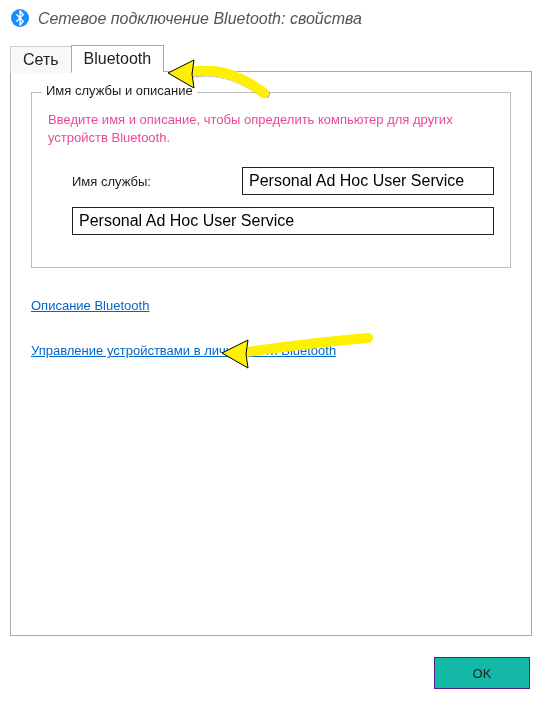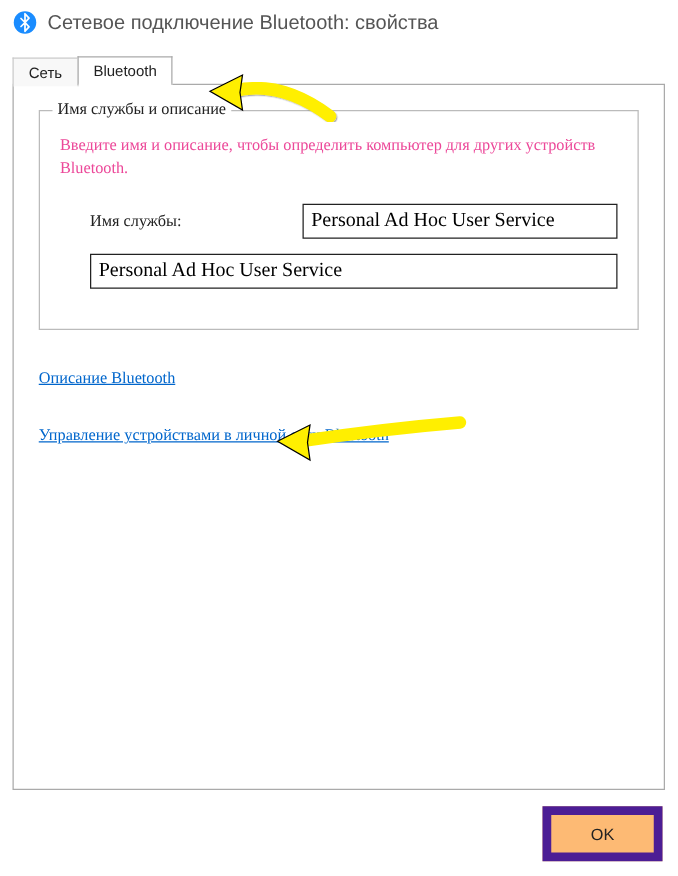--- a/index.html
+++ b/index.html
@@ -18,36 +18,37 @@
     align-items: center;
     padding: 8px 10px;
     height: 38px;
   }
   .titlebar-icon {
     margin-right: 8px;
   }
   .titlebar-text {
     color: #555;
     font-size: 16px;
+    font-style: italic;
   }
   .tab-area {
     position: relative;
     margin: 6px 10px 0 10px;
   }
   .tab-strip {
     display: flex;
     position: relative;
     z-index: 2;
   }
   .tab {
     padding: 4px 12px;
     border: 1px solid #aaa;
     border-bottom: none;
     background: #fff;
-    font-size: 12px;
+    font-size: 16px;
     color: #222;
     position: relative;
     margin-right: -1px;
     cursor: default;
   }
   .tab.inactive {
     top: 2px;
     background: #f8f8f8;
     border-top-color: #ccc;
     border-left-color: #ccc;
@@ -64,21 +65,20 @@
     left: 0; right: 0; bottom: -1px;
     height: 2px;
     background: #fff;
   }
   .tab-content {
     border: 1px solid #aaa;
     padding: 20px 20px;
     height: 565px;
     position: relative;
     top: 0px;
-    font-family: Liberation Serif, serif;
   }
   .groupbox {
     border: 1px solid #bbb;
     padding: 18px 16px 20px 16px;
     position: relative;
   }
   .group-label {
     position: absolute;
     top: -10px;
     left: 10px;
@@ -122,23 +122,23 @@
   }
   .button-bar {
     position: absolute;
     bottom: 12px;
     right: 12px;
     display: flex;
     gap: 10px;
   }
   .btn {
     min-width: 96px;
-    height: 44px;
-    border: 7px solid #4c1d95;
-    background: #fdba74;
+    height: 32px;
+    border: 1px solid #4c1d95;
+    background: #14b8a6;
     font-family: inherit;
     font-size: 13px;
     color: #222;
     cursor: default;
     padding: 0 10px;
   }
   .arrow {
     position: absolute;
     pointer-events: none;
   }

